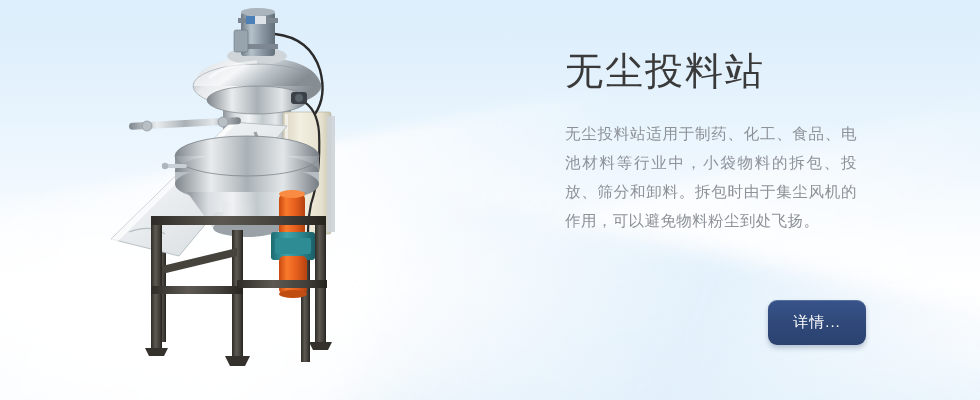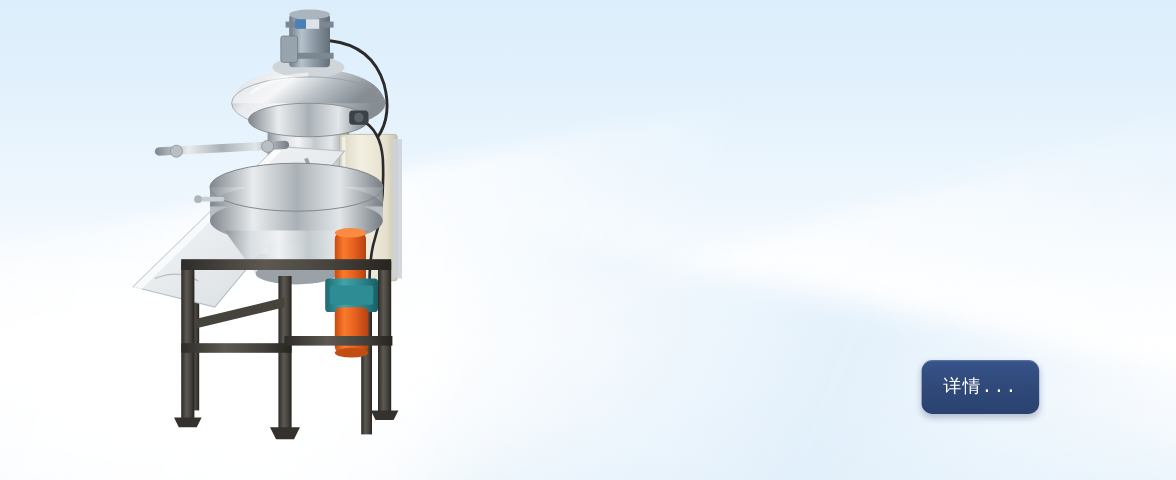--- a/index.html
+++ b/index.html
@@ -87,21 +87,21 @@
 
   
   .cta{
     position:absolute;left:768px;top:300px;
     width:98px;height:45px;
     display:flex;align-items:center;justify-content:center;
     border:0;
     border-radius:9px;
     background:linear-gradient(180deg,#37538a 0%,#2f4878 55%,#2b4270 100%);
     color:#ffffff;
-    font-family:Liberation Mono, monospace;
+    font-family:Liberation Sans, sans-serif;
     font-size:15px;
     letter-spacing:1px;
     cursor:pointer;
     box-shadow:0 3px 5px rgba(40,60,100,.28), 0 1px 0 rgba(255,255,255,.18) inset;
   }
 </style>
 </head>
 <body>
 
 <div class="banner">
@@ -282,16 +282,20 @@
         <rect x="46" y="212" width="175" height="9" fill="url(#frameG)"></rect>
 
         <rect x="46" y="282" width="92" height="8" fill="url(#frameG)"></rect>
         <rect x="132" y="276" width="90" height="8" fill="url(#frameG)"></rect>
 
         <polygon points="57,262 132,244 132,252 57,270" fill="#46423c"></polygon>
       </g>
     </svg>
   </div>
 
+  <div class="copy">
+    <h1 class="headline">无尘投料站</h1>
+    <p class="blurb">无尘投料站适用于制药、化工、食品、电池材料等行业中，小袋物料的拆包、投放、筛分和卸料。拆包时由于集尘风机的作用，可以避免物料粉尘到处飞扬。</p>
+  </div>
 
   <button class="cta">详情...</button>
 
 </div>
 
 </body></html>

